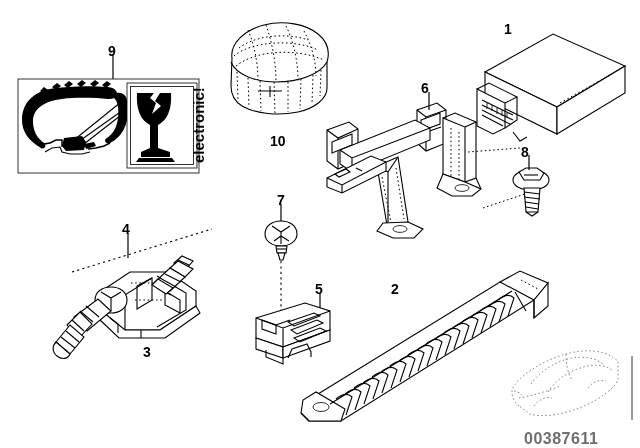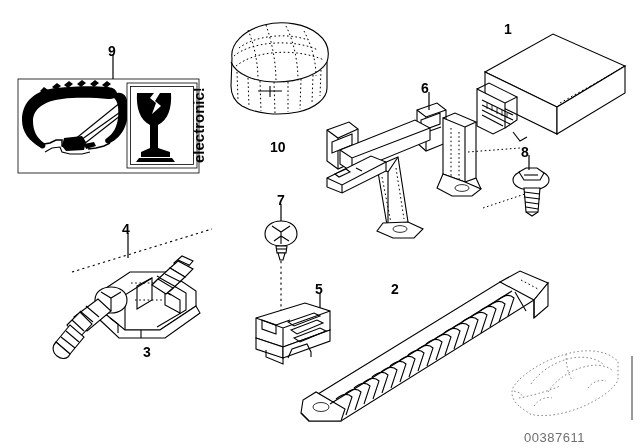--- a/index.html
+++ b/index.html
@@ -28,22 +28,22 @@
     font-size: 14px;
     font-weight: bold;
     color: #000000;
     line-height: 1;
     white-space: nowrap;
     user-select: none;
   }
   .wmark {
     position: absolute;
     font-family: "Liberation Sans", sans-serif;
-    font-size: 13px;
-    font-weight: normal;
+    font-size: 16px;
+    font-weight: bold;
     letter-spacing: 0.5px;
     color: #6f6f6f;
     white-space: nowrap;
     user-select: none;
   }
   .lbl-electronic {
     position: absolute;
     font-family: "Liberation Sans", sans-serif;
     font-size: 15px;
     font-weight: bold;
@@ -356,19 +356,19 @@
 
   <div class="callout" style="left:504px; top:22px;">1</div>
   <div class="callout" style="left:391px; top:282px;">2</div>
   <div class="callout" style="left:143px; top:345px;">3</div>
   <div class="callout" style="left:122px; top:222px;">4</div>
   <div class="callout" style="left:315px; top:282px;">5</div>
   <div class="callout" style="left:421px; top:81px;">6</div>
   <div class="callout" style="left:277px; top:193px;">7</div>
   <div class="callout" style="left:521px; top:145px;">8</div>
   <div class="callout" style="left:108px; top:44px;">9</div>
-  <div class="callout" style="left:270px; top:140px;">10</div>
+  <div class="callout" style="left:270px; top:134px;">10</div>
 
   <div class="lbl-electronic" style="left:190px; top:163px;">electronic!</div>
 
   <div class="wmark" style="left:524px; top:430px;">00387611</div>
 
 </div>
 
 </body></html>

